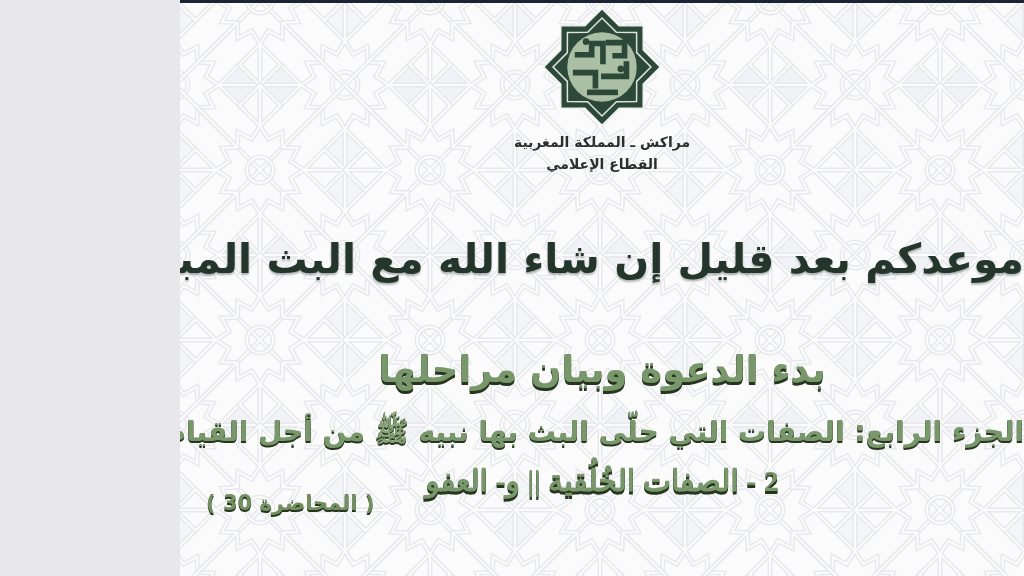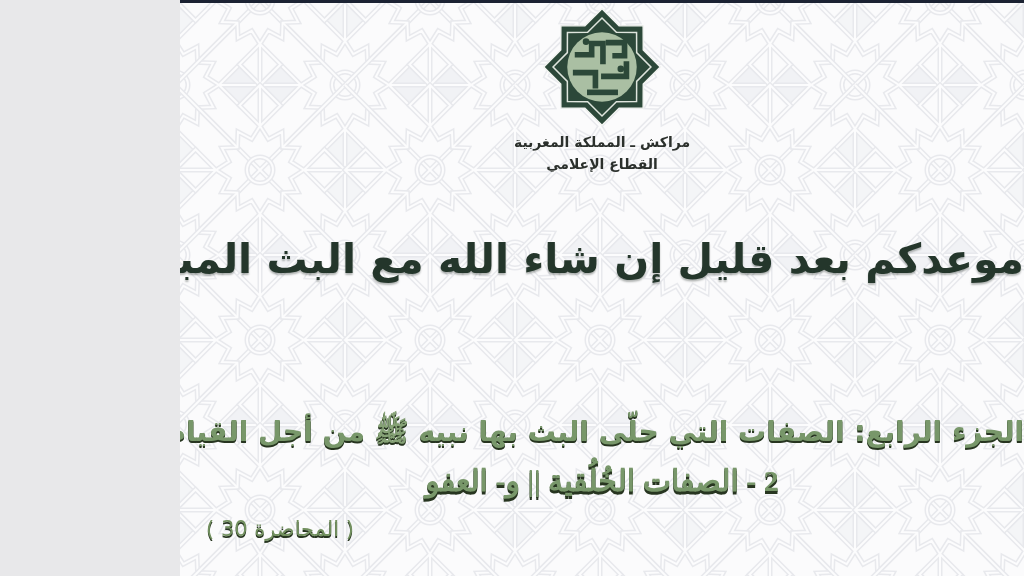--- a/index.html
+++ b/index.html
@@ -35,22 +35,22 @@
     color:#78976a;font-weight:bold;
     text-shadow:0 3px 0 #273520, 0 1px 0 #34452b;
     white-space:nowrap;
   }
   .title{top:341px;font-size:37px;line-height:58px;}
   .part{top:409px;font-size:28px;line-height:46px;text-shadow:0 2px 0 #273520,0 1px 0 #34452b;}
   .sub{top:456px;font-size:30px;line-height:50px;font-family:Liberation Serif, serif;}
   .honorific{color:#86a276;}
 
   .lecture-num{
-    position:absolute;top:514px;left:26px;z-index:4;
-    color:#72905f;font-weight:normal;font-size:21px;line-height:30px;
+    position:absolute;top:488px;left:26px;z-index:4;
+    color:#72905f;font-weight:bold;font-size:21px;line-height:30px;
     text-shadow:0 2px 0 #273520;
     direction:rtl;white-space:nowrap;
   }
 </style>
 </head>
 <body>
 
 <div class="canvas">
 
   <svg class="bg-svg" viewBox="0 0 1024 576" preserveAspectRatio="xMidYMid slice" aria-hidden="true">
@@ -99,20 +99,21 @@
     </svg>
   </div>
 
   <div class="logo-caption">
     <div>مراكش ـ المملكة المغربية</div>
     <div>القطاع الإعلامي</div>
   </div>
 
   <div class="h-line h1">موعدكم بعد قليل إن شاء الله مع البث المباشر</div>
 
+  <div class="g-line title">بدء الدعوة وبيان مراحلها</div>
 
   <div class="g-line part"><span>الجزء الرابع: الصفات التي حلّى البث بها نبيه </span><span class="honorific">ﷺ</span><span> من أجل القيام بمهمة الدعوة</span></div>
 
   <div class="g-line sub">2 - الصفات الخُلُقية || و- العفو</div>
 
   <div class="lecture-num">( المحاضرة 30 )</div>
 
 </div>
 
 </body></html>

